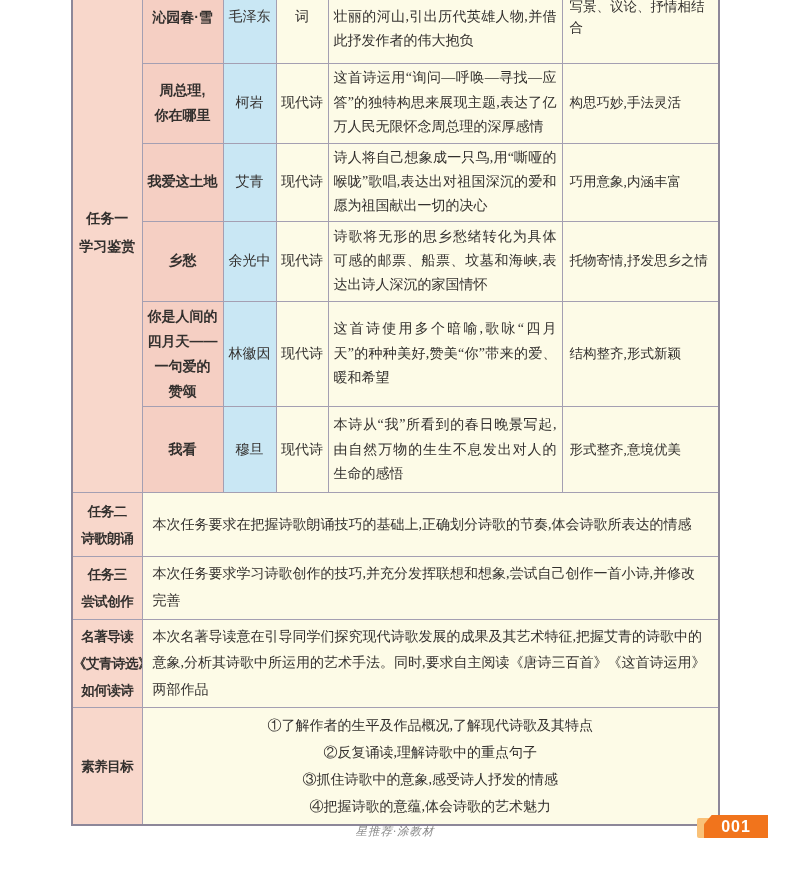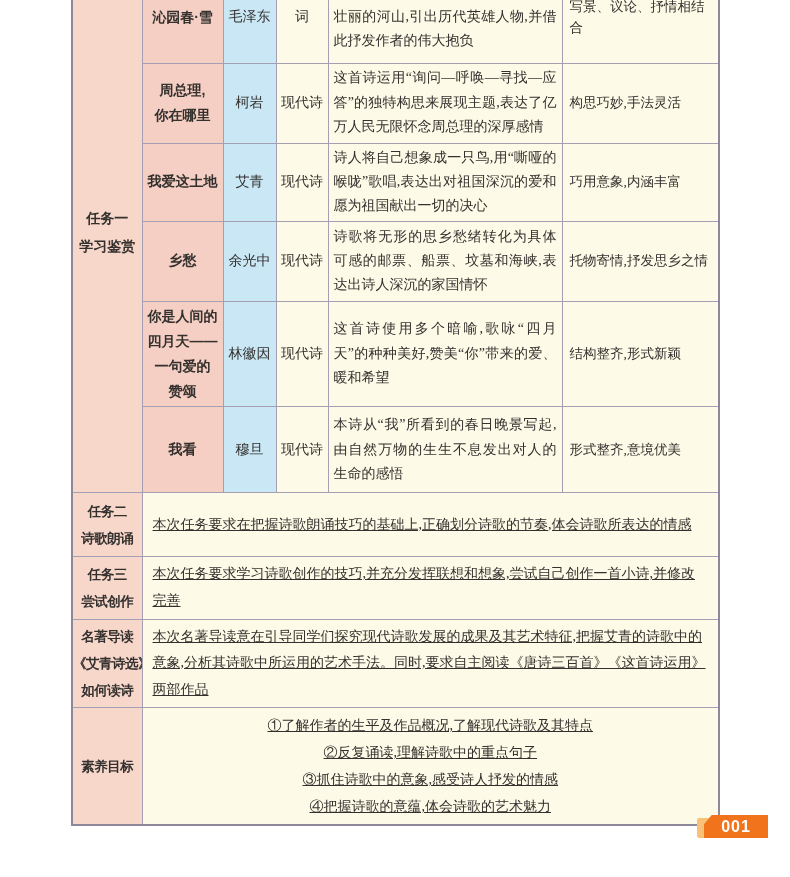--- a/index.html
+++ b/index.html
@@ -84,21 +84,20 @@
     line-height:2;
   }
   td.slabel .clip{overflow:hidden;width:100%;letter-spacing:-0.5px;}
   td.slabel .clip div{white-space:nowrap;}
   td.scontent{
     background:var(--cell_cream,#fdfbe7);
     font-size:14px;
     line-height:1.9;
     padding:4px 10px;
     text-align:left;
-    text-decoration:underline;
   }
   td.scontent.multiline div{line-height:27px;text-align:center;}
   .footer-text{
     position:absolute;
     left:0;right:0;
     top:824px;
     text-align:center;
     font-size:11.5px;
     font-style:italic;
     color:var(--footer_gray,#8a8a8a);
@@ -252,19 +251,20 @@
         <td class="scontent multiline" colspan="5">
             <div>①了解作者的生平及作品概况,了解现代诗歌及其特点</div>
             <div>②反复诵读,理解诗歌中的重点句子</div>
             <div>③抓住诗歌中的意象,感受诗人抒发的情感</div>
             <div>④把握诗歌的意蕴,体会诗歌的艺术魅力</div>
           </td>
       </tr>
     </tbody>
   </table>
 
+  <div class="footer-text">星推荐·涂教材</div>
 
   <div class="page-tab">
     <div class="back"></div>
     <div class="front">001</div>
   </div>
 
 </div>
 
 </body></html>

